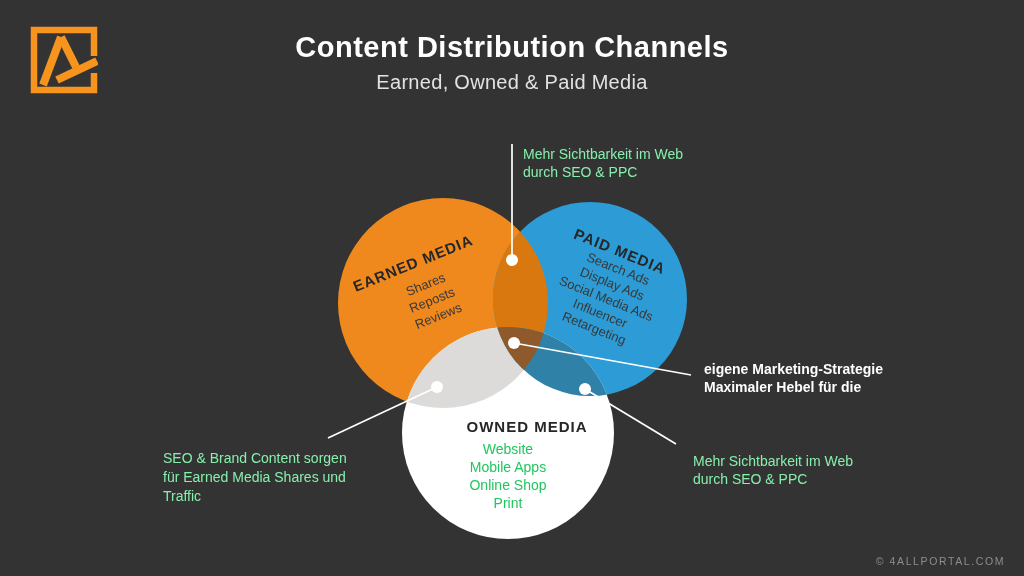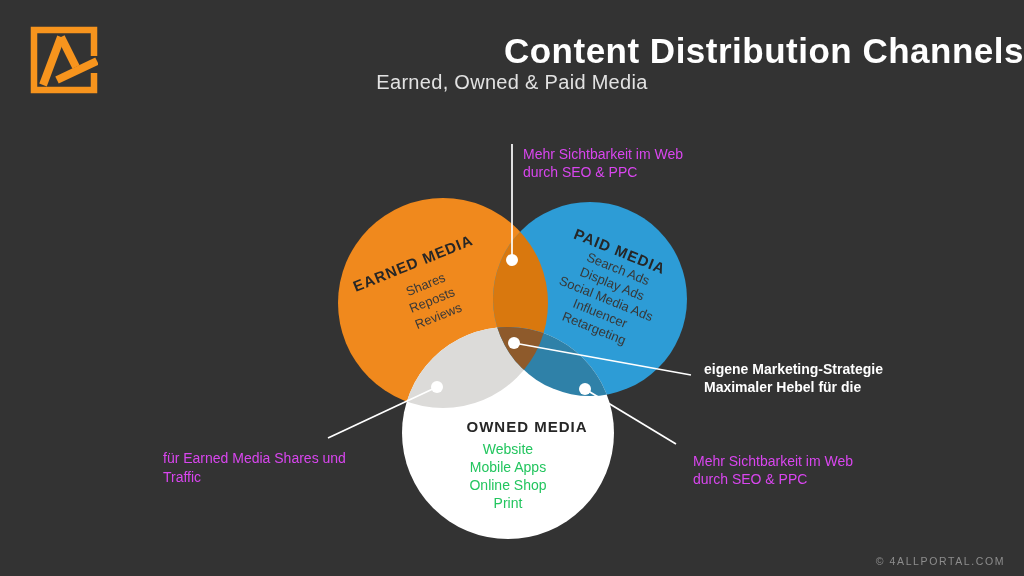--- a/index.html
+++ b/index.html
@@ -5,42 +5,42 @@
   html,body{margin:0;padding:0;background:#333333;}
   .stage{
     position:relative;width:1024px;height:576px;overflow:hidden;
     background:#333333;
     font-family:"Liberation Sans", sans-serif;
   }
   .venn-svg{position:absolute;left:0;top:0;width:1024px;height:576px;}
   .logo{position:absolute;left:30px;top:26px;width:68px;height:68px;}
   .logo svg{width:68px;height:68px;display:block;}
   .title{
-    position:absolute;left:0;right:0;top:31px;text-align:right;
-    color:#ffffff;font-size:35px;font-weight:800;letter-spacing:0.5px;
+    position:absolute;left:0;right:0;top:31px;text-align:center;
+    color:#ffffff;font-size:29px;font-weight:800;letter-spacing:0.5px;
   }
   .subtitle{
     position:absolute;left:0;right:0;top:71px;text-align:center;
     color:#e2e2e2;font-size:20px;font-weight:400;letter-spacing:0.3px;
   }
   .rot{position:absolute;transform-origin:center center;white-space:nowrap;text-align:center;}
   .circle-label{
     color:#262626;font-size:15px;font-weight:800;letter-spacing:1px;
   }
   .circle-items{
     color:#383838;font-size:13px;font-weight:400;line-height:16px;
   }
   .lbl-earned{left:413px;top:263px;transform:translate(-50%,-50%) rotate(-22deg);}
   .items-earned{left:432px;top:300px;transform:translate(-50%,-50%) rotate(-22deg);line-height:17px;}
   .lbl-paid{left:620px;top:251px;transform:translate(-50%,-50%) rotate(22deg);}
   .items-paid{left:606px;top:299px;transform:translate(-50%,-50%) rotate(22deg);}
   .lbl-owned{left:508px;top:426px;transform:translate(-50%,-50%);margin-left:19px;}
   .items-owned{left:508px;top:476px;transform:translate(-50%,-50%);font-size:14px;line-height:18px;color:#22c55e;}
   .annotation{
-    position:absolute;color:#d946ef;font-size:14px;line-height:18px;
+    position:absolute;color:#86efac;font-size:14px;line-height:18px;
     font-weight:400;white-space:nowrap;
   }
   .ann-top{left:523px;top:145px;}
   .ann-right{left:704px;top:360px;font-weight:700;color:#ffffff;}
   .ann-bottom-right{left:693px;top:452px;}
   .ann-bottom-left{left:163px;top:449px;line-height:19px;}
   .footer{
     position:absolute;right:19px;bottom:9px;color:#8d8d8d;
     font-size:10.5px;letter-spacing:1.6px;font-weight:400;
   }
@@ -138,18 +138,19 @@
     <div>eigene Marketing-Strategie</div>
     <div>Maximaler Hebel für die</div>
   </div>
 
   <div class="annotation ann-bottom-right">
     <div>Mehr Sichtbarkeit im Web</div>
     <div>durch SEO &amp; PPC</div>
   </div>
 
   <div class="annotation ann-bottom-left">
+    <div>SEO &amp; Brand Content sorgen</div>
     <div>für Earned Media Shares und</div>
     <div>Traffic</div>
   </div>
 
   <div class="footer">© 4ALLPORTAL.COM</div>
 </div>
 
 </body></html>

